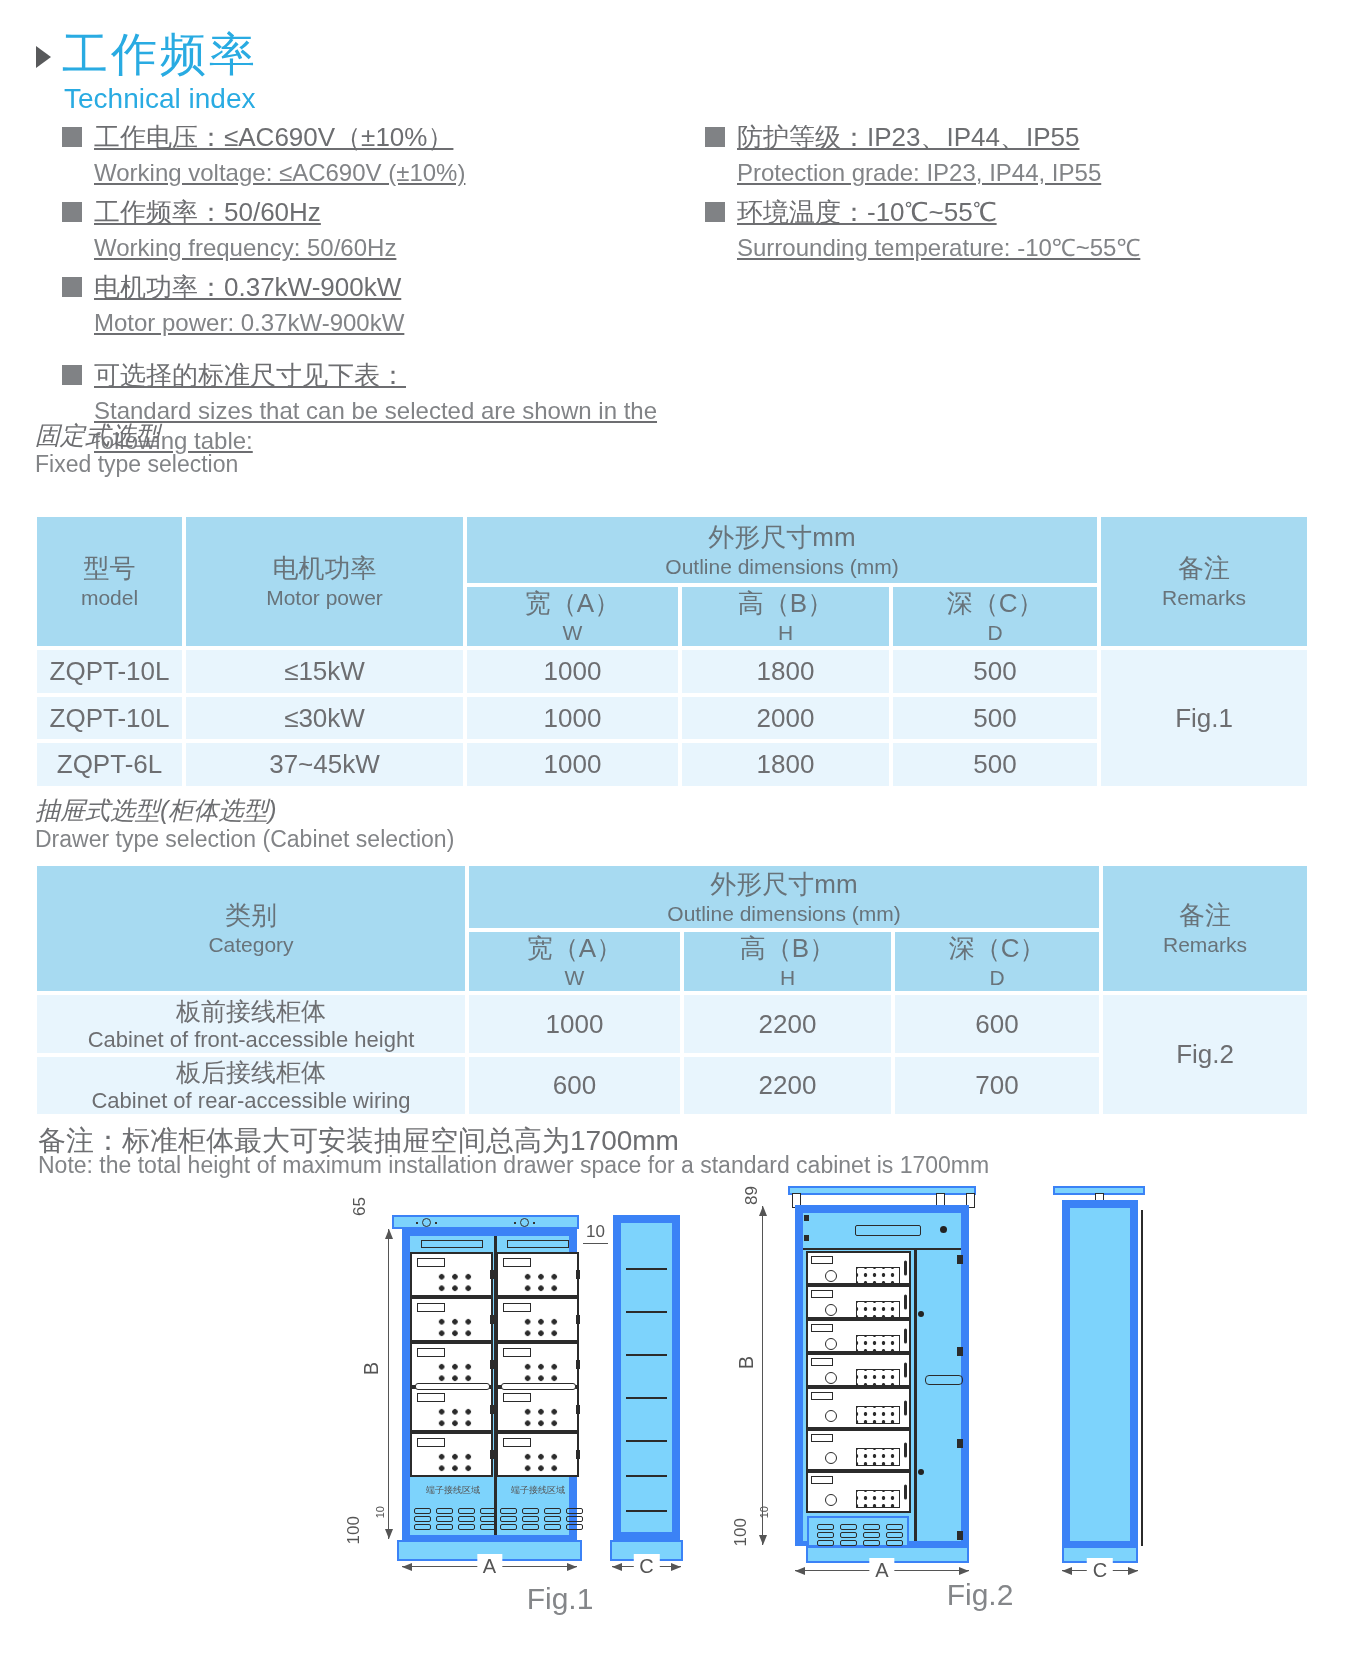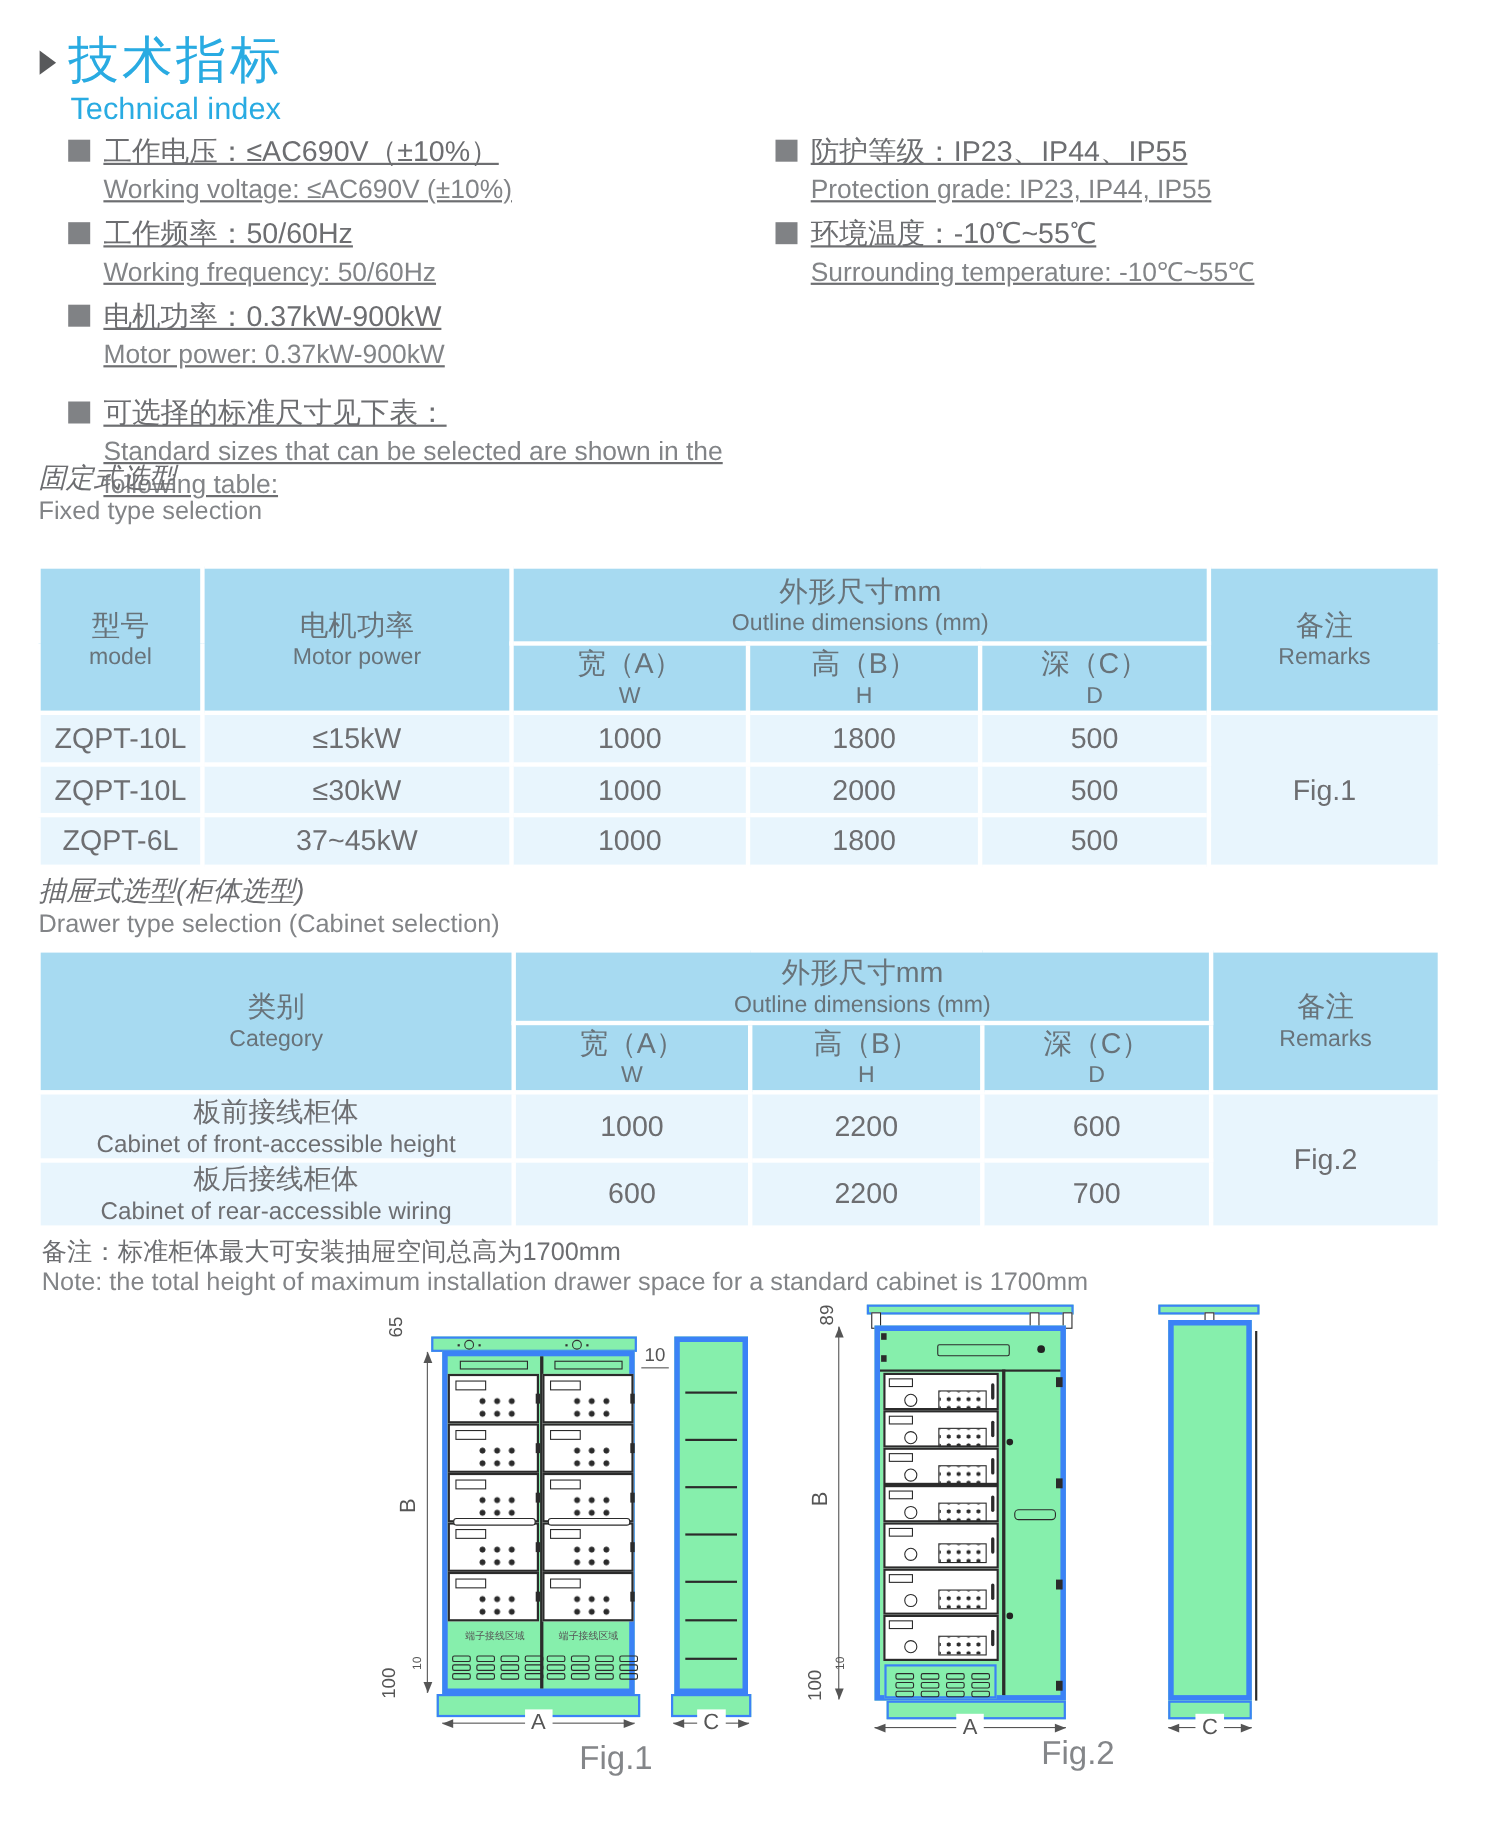--- a/index.html
+++ b/index.html
@@ -26,24 +26,24 @@
   table.spec{position:absolute;left:33px;border-collapse:collapse;table-layout:fixed;width:1274px;}
   table.spec td{border:4px solid #fff;text-align:center;vertical-align:middle;padding:0;}
   .th{background:#a7daf1;}
   .td{background:#e8f5fd;}
   .hcn{font-size:26px;line-height:33px;color:#68737a;}
   .hen{font-size:21px;line-height:26px;color:#68737a;}
   .val{font-size:26px;color:#6d6e71;}
   .catcn{font-size:25px;line-height:31px;color:#6d6e71;}
   .caten{font-size:22px;line-height:26px;color:#6d6e71;}
   
-  .note-cn{position:absolute;left:38px;top:1122px;font-size:23px;color:#6d6e71;}
+  .note-cn{position:absolute;left:38px;top:1122px;font-size:28px;color:#6d6e71;}
   .note-en{position:absolute;left:38px;top:1152px;font-size:23px;color:#828487;}
   
-  .draw{position:absolute;box-sizing:border-box;border:5px solid #3b82f6;background:#86efac;}
+  .draw{position:absolute;box-sizing:border-box;border:8px solid #3b82f6;background:#7dd3fc;}
   .thin{border-width:2px;}
   .hdim{position:absolute;height:0;border-top:1.5px solid #555;}
   .hdim::before{content:"";position:absolute;left:0;top:-4.5px;border:4px solid transparent;border-right:10px solid #555;border-left:0;}
   .hdim::after{content:"";position:absolute;right:0;top:-4.5px;border:4px solid transparent;border-left:10px solid #555;border-right:0;}
   .dlabel{position:absolute;left:50%;top:-13px;transform:translateX(-50%);background:#fff;padding:0 6px;
           font-size:20px;line-height:24px;color:#555;}
   .vdim{position:absolute;width:0;border-left:1.5px solid #555;}
   .vdim::before{content:"";position:absolute;top:0;left:-4.5px;border:4px solid transparent;border-bottom:10px solid #555;border-top:0;}
   .vdim::after{content:"";position:absolute;bottom:0;left:-4.5px;border:4px solid transparent;border-top:10px solid #555;border-bottom:0;}
   .rlab{position:absolute;writing-mode:vertical-rl;transform:rotate(180deg);font-size:17px;color:#555;}
@@ -57,21 +57,21 @@
   .f2drawer{position:absolute;box-sizing:border-box;border:2px solid #2b2b2b;background:#fff;}
   .f2drawer::before{content:"";position:absolute;left:3px;top:3px;width:20px;height:6px;border:1.3px solid #2b2b2b;}
   .termtext{position:absolute;font-size:9px;color:#555;text-align:center;}
 </style>
 </head>
 <body>
 
 <div class="page">
 
   <div class="tri"></div>
-  <div class="title-cn">技术指标</div>
+  <div class="title-cn">工作频率</div>
   <div class="title-en">Technical index</div>
 
   <div class="spec-col left">
     <div class="spec-item">
       <div class="spec-cn"><span class="bullet"></span><span>工作电压：≤AC690V（±10%）</span></div>
       <div class="spec-en">Working voltage: ≤AC690V (±10%)</div>
     </div>
     <div class="spec-item">
       <div class="spec-cn"><span class="bullet"></span><span>工作频率：50/60Hz</span></div>
       <div class="spec-en">Working frequency: 50/60Hz</div>

